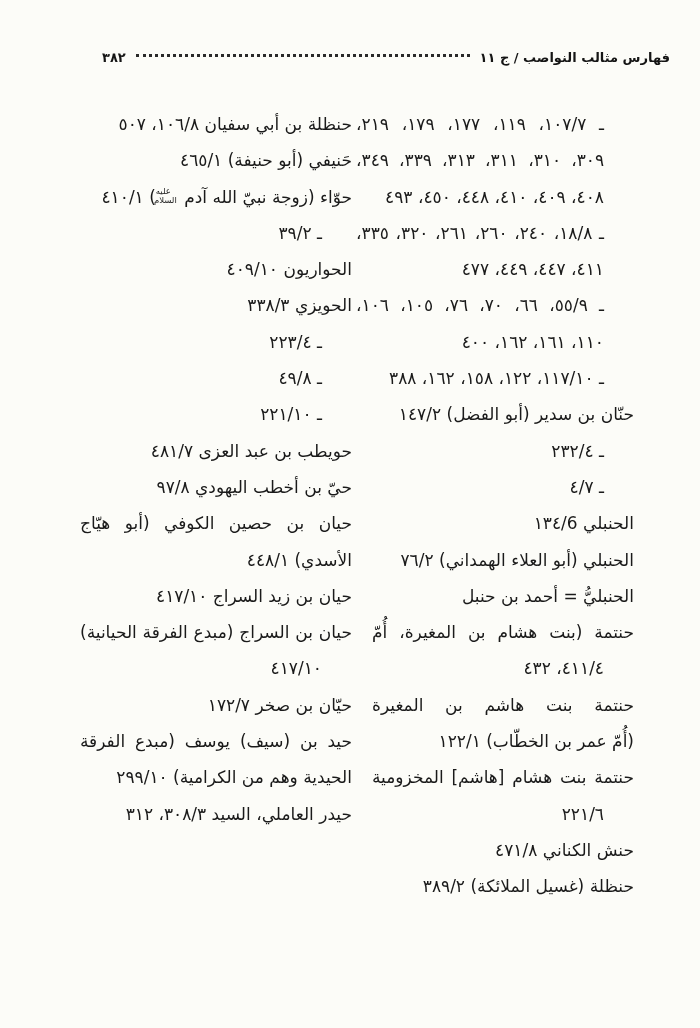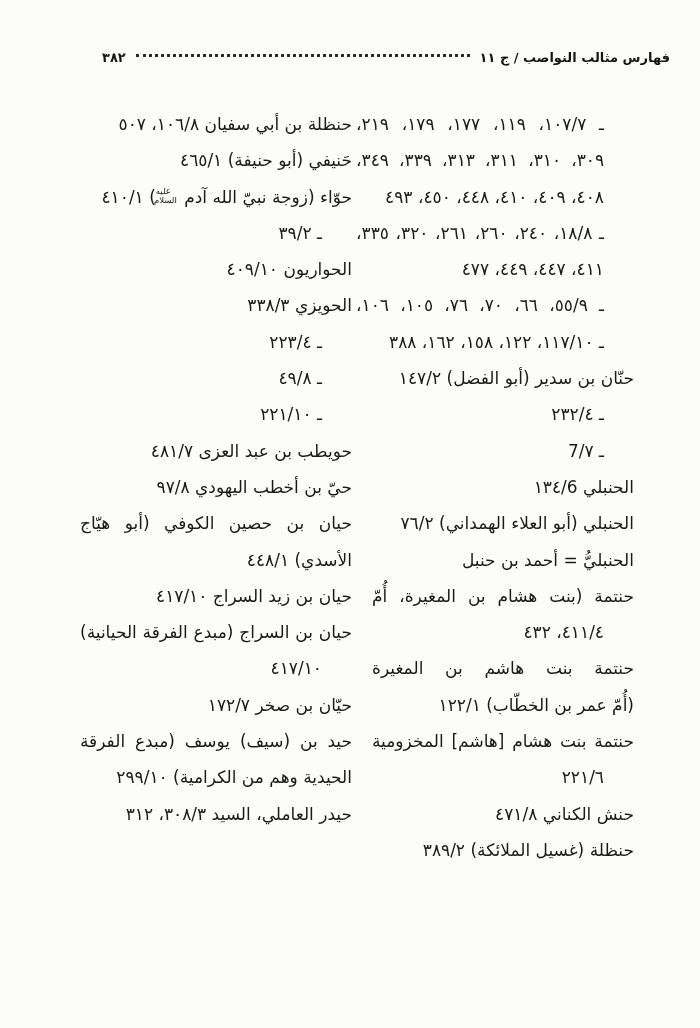--- a/index.html
+++ b/index.html
@@ -84,24 +84,25 @@
     <span class="book-title">فهارس مثالب النواصب / ج ١١</span>
   </div>
 
   <div class="col col-right">
       <div class="line numsjustify">ـ ١٠٧/٧، ١١٩، ١٧٧، ١٧٩، ٢١٩، ٢٩٣، ٣٠٨،</div>
       <div class="line numsjustify">٣٠٩، ٣١٠، ٣١١، ٣١٣، ٣٣٩، ٣٤٩، ٣٧٧،</div>
       <div class="line nums">٤٠٨، ٤٠٩، ٤١٠، ٤٤٨، ٤٥٠، ٤٩٣</div>
       <div class="line numsjustify">ـ ١٨/٨، ٢٤٠، ٢٦٠، ٢٦١، ٣٢٠، ٣٣٥، ٣٨١،</div>
       <div class="line nums">٤١١، ٤٤٧، ٤٤٩، ٤٧٧</div>
       <div class="line numsjustify">ـ ٥٥/٩، ٦٦، ٧٠، ٧٦، ١٠٥، ١٠٦، ١٠٧، ١٠٩،</div>
+      <div class="line nums">١١٠، ١٦١، ١٦٢، ٤٠٠</div>
       <div class="line nums">ـ ١١٧/١٠، ١٢٢، ١٥٨، ١٦٢، ٣٨٨</div>
       <div class="line entry">حنّان بن سدير (أبو الفضل) ١٤٧/٢</div>
       <div class="line nums">ـ ٢٣٢/٤</div>
-      <div class="line nums">ـ 7/٧</div>
+      <div class="line nums">ـ ٤/٧</div>
       <div class="line entry">الحنبلي ١٣٤/6</div>
       <div class="line entry">الحنبلي (أبو العلاء الهمداني) ٧٦/٢</div>
       <div class="line entry">الحنبليُّ = أحمد بن حنبل</div>
       <div class="line justify">حنتمة (بنت هشام بن المغيرة، أُمّ عمر)</div>
       <div class="line nums">٤١١/٤، ٤٣٢</div>
       <div class="line justify">حنتمة بنت هاشم بن المغيرة المخزومي</div>
       <div class="line cont">(أُمّ عمر بن الخطّاب) ١٢٢/١</div>
       <div class="line justify">حنتمة بنت هشام [هاشم] المخزومية</div>
       <div class="line nums">٢٢١/٦</div>
       <div class="line entry">حنش الكناني ٤٧١/٨</div>

